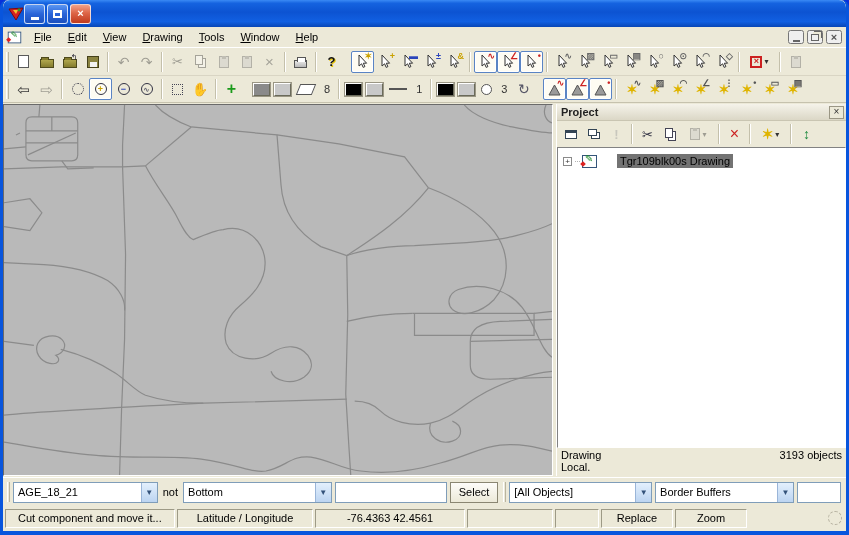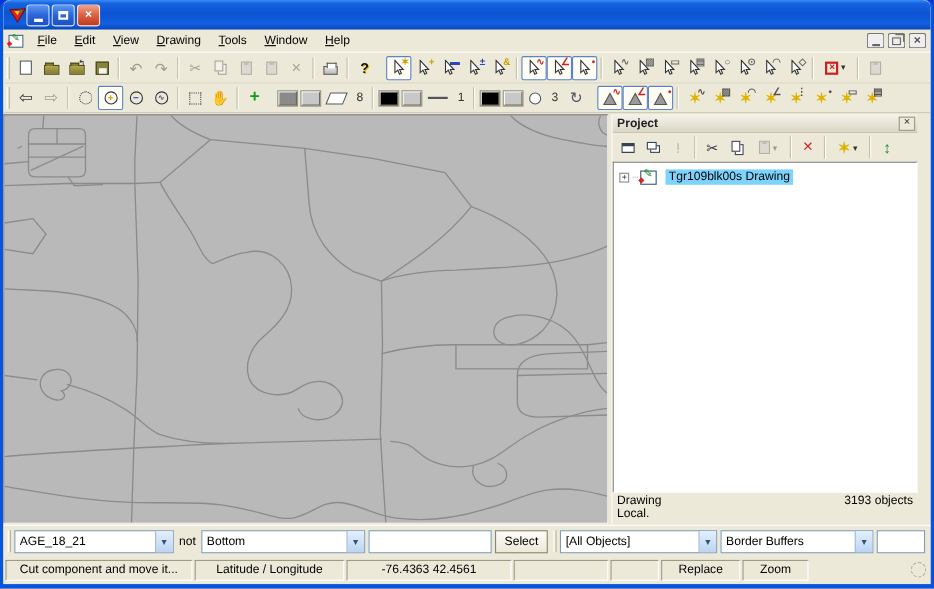--- a/index.html
+++ b/index.html
@@ -76,38 +76,38 @@
   .ic-draw { position:relative; width:15px; height:13px; background:#fff; border:1px solid #35557a; }
   .ic-draw::before { content:"✎"; position:absolute; top:-3px; left:2px; font-size:10px; color:#1d8a2a; }
   .ic-draw::after { content:""; position:absolute; left:-2px; bottom:1px; width:4px; height:4px; background:#d22; transform:rotate(45deg); }
   .swatch { width:17px; height:13px; border:1px solid; border-color:#fff #6a6a5a #6a6a5a #fff; outline:1px solid #9a9684; margin:0 2px; padding:0; }
   .shape-para { width:16px; height:11px; background:#fff; border:1px solid #555; transform:skewX(-22deg); margin:0 4px; }
   .shape-line { width:18px; height:2px; background:#555; margin:0 3px; }
   .shape-circle { width:11px; height:11px; border-radius:50%; background:#fff; border:1px solid #555; margin:0 3px; }
   .shapebtn { background:transparent; border:1px solid transparent; height:22px; display:flex; align-items:center; }
 
   
-  .work { flex:1; display:flex; background:#ece9d8; padding:1px 12px 1px 0; min-height:0; }
+  .work { flex:1; display:flex; background:#ece9d8; padding:1px 0 1px 0; min-height:0; }
   .mapwrap { width:550px; flex:0 0 550px; border:1px solid; border-color:#6a6a6a #fff #fff #6a6a6a; background:#b9b9b9; }
   .mapwrap svg { display:block; width:100%; height:100%; }
   .splitter { width:3px; background:#ece9d8; }
 
   .panel { flex:1; display:flex; flex-direction:column; border-left:1px solid #fff; min-width:0; }
   .panelhead { height:17px; flex:0 0 17px; display:flex; align-items:center; justify-content:space-between;
     padding:1px 2px 1px 4px; background:linear-gradient(#f5f3ea,#dbd7c6); border-bottom:1px solid #c9c5b2; }
   .panelhead .ptitle { font-weight:bold; color:#222; }
   .pclose { width:15px; height:13px; border:1px solid #9a9684; background:#ece9d8; font-size:10px; line-height:1;
     display:flex; align-items:center; justify-content:center; color:#333; }
   .ptoolbar { height:26px; flex:0 0 26px; display:flex; align-items:center; background:#ece9d8; padding:0 2px; }
   .ptree { flex:1; background:#fff; border:1px solid; border-color:#828282 #fff #fff #828282; overflow:hidden; padding-top:4px; }
   .trow { display:flex; align-items:center; height:18px; padding-left:5px; }
   .expander { width:9px; height:9px; border:1px solid #8a8a8a; background:#fff; font-size:8px; line-height:7px;
     text-align:center; color:#333; margin-right:2px; padding:0; }
   .treedots { color:#aaa; font-size:9px; letter-spacing:-1px; margin-right:2px; }
-  .tlabel { margin-left:8px; padding:1px 3px; background:#7dd3fc; }
+  .tlabel { margin-left:20px; padding:1px 3px; background:#737373; }
   .pfoot { flex:0 0 28px; padding:1px 4px 2px 4px; background:#ece9d8; }
   .pfoot .row1 { display:flex; justify-content:space-between; }
 
   
   .querybar { height:29px; flex:0 0 29px; display:flex; align-items:center; background:#ece9d8; padding:0 2px;
     border-top:1px solid #fff; }
   .combo { height:21px; border:1px solid #7f9db9; background:#fff; display:flex; align-items:stretch; margin-right:3px; }
   .combo .val { flex:1; padding:3px 4px 0 4px; white-space:nowrap; overflow:hidden; }
   .combo .arrow { width:16px; border-left:1px solid #9ab5d8; background:linear-gradient(#e3f0fd,#bcd4f1);
     display:flex; align-items:center; justify-content:center; font-size:8px; color:#33527a; }
@@ -561,19 +561,19 @@
       <input class="qinput" style="width: 44px;">
     </div>
 
   <div class="statusbar" id="statusbar">
       <div class="spanel" style="width: 170px; padding-left: 12px;">Cut component and move it...</div>
       <div class="spanel c" style="width: 136px;">Latitude / Longitude</div>
       <div class="spanel c" style="width: 150px;">-76.4363 42.4561</div>
       <div class="spanel c" style="width: 86px;"></div>
       <div class="spanel c" style="width: 44px;"></div>
       <div class="spanel c" style="width: 72px;">Replace</div>
-      <div class="spanel c" style="width: 60px;">Zoom</div>
+      <div class="spanel c" style="width: 72px;">Zoom</div>
       <div class="sgrip">
         <span class="circ"></span>
       </div>
     </div>
 
 </div>
 
 </body></html>

